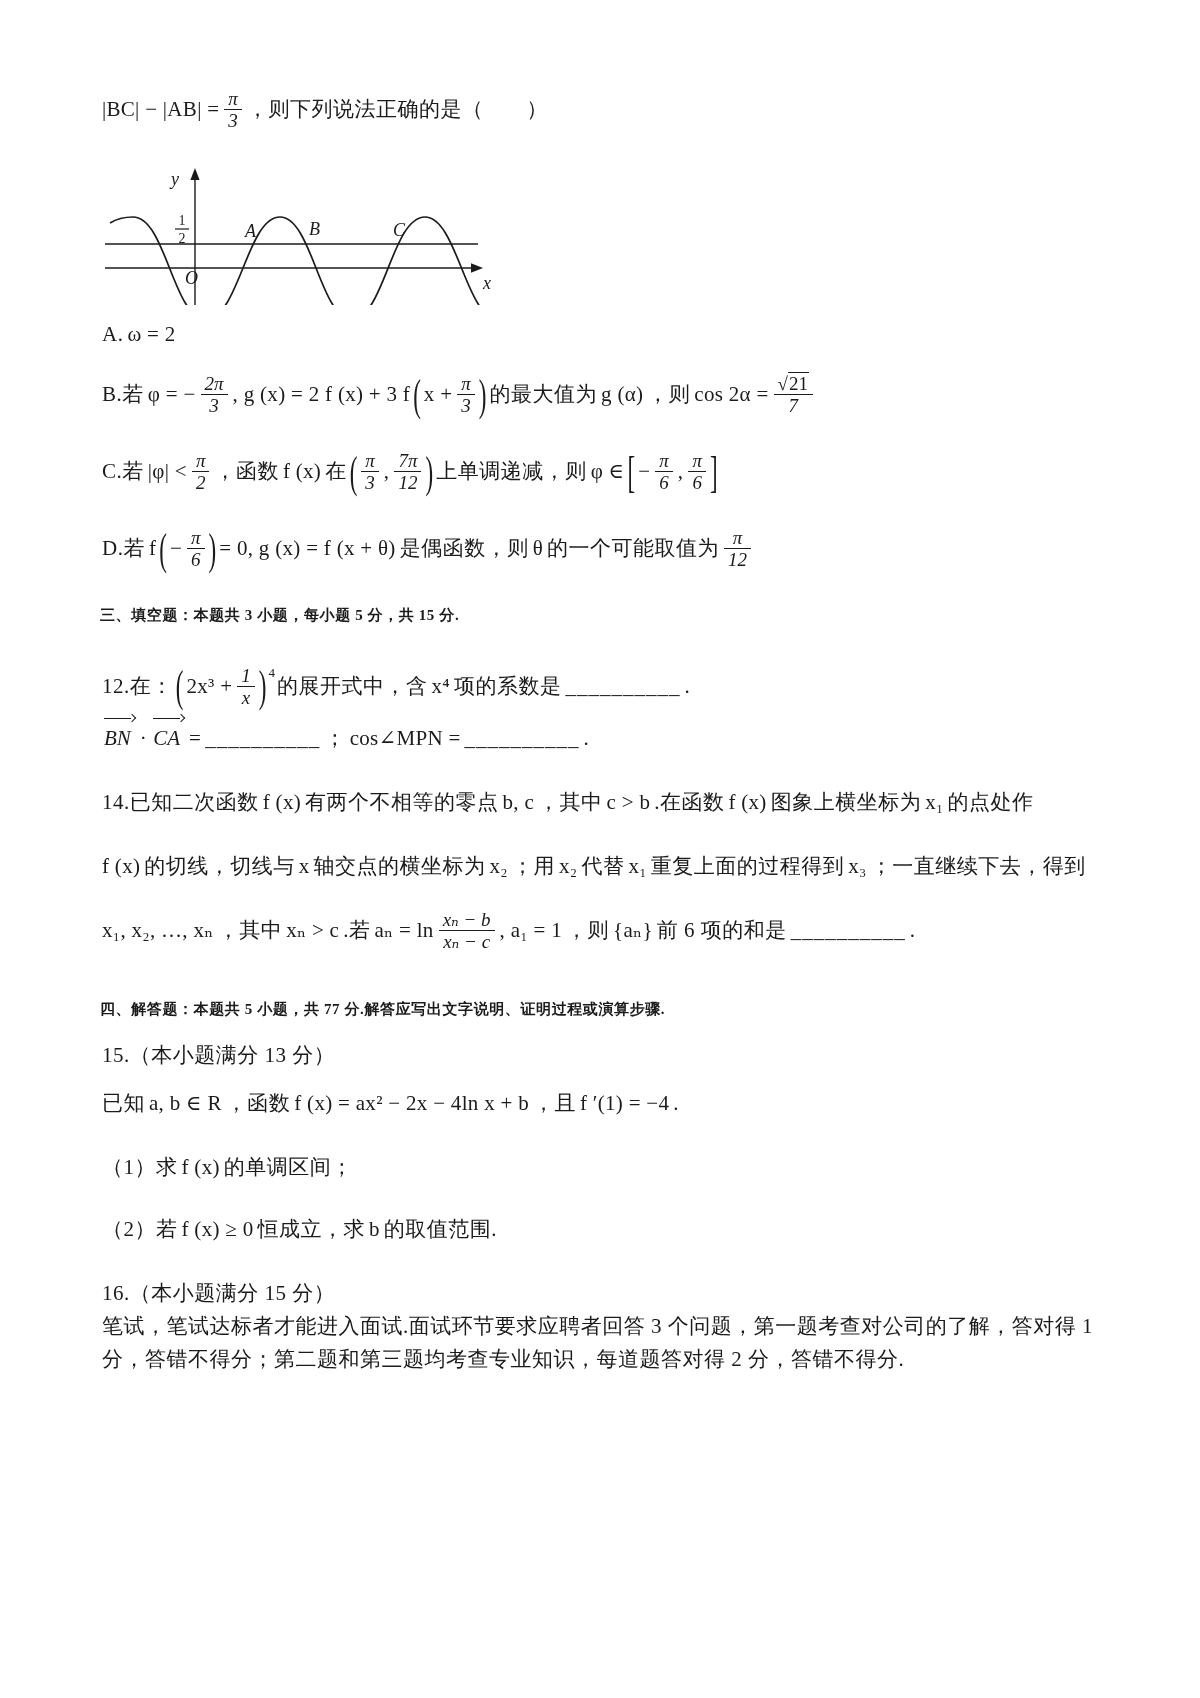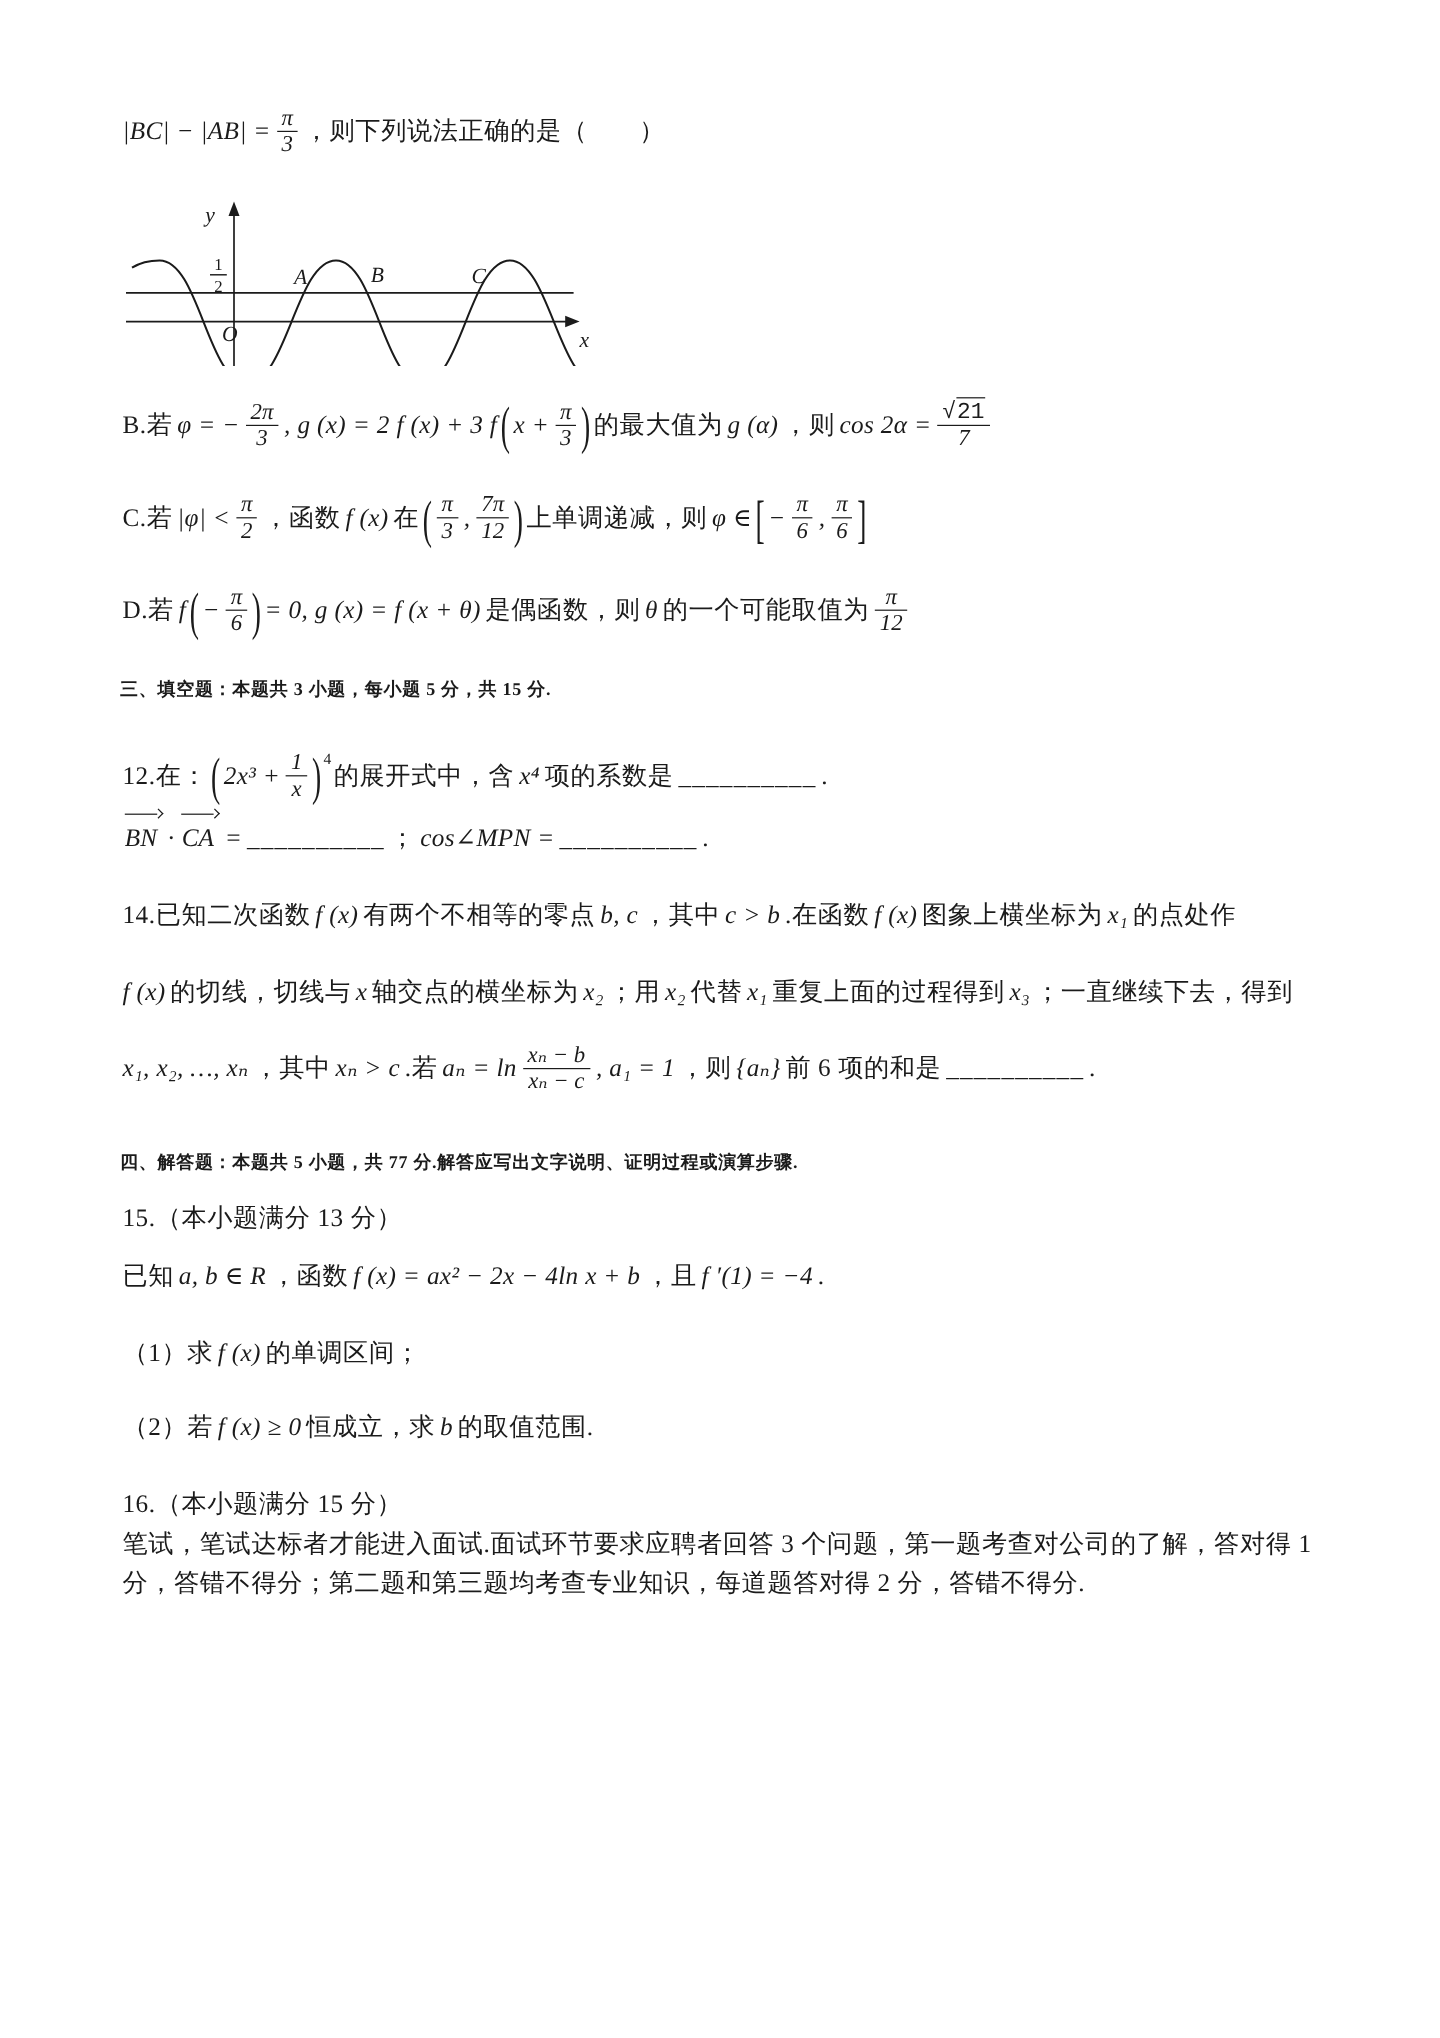--- a/index.html
+++ b/index.html
@@ -1,27 +1,27 @@
 <!DOCTYPE html>
 <html><head>
 <meta charset="utf-8">
 <style>
   html,body{margin:0;padding:0;background:#ffffff;}
   body{width:1200px;height:1698px;font-family:"Liberation Serif","DejaVu Serif",serif;color:#1b1b1b;overflow:hidden;}
   .page{box-sizing:border-box;width:1200px;height:1698px;padding:90px 96px 0 100px;background:#fff;}
   .line{font-size:21px;line-height:34px;margin:0;white-space:nowrap;}
   .cn{font-style:normal;letter-spacing:0.5px;margin:0 2px;}
-  .mi{font-style:italic;letter-spacing:0.3px;margin:0 2px;}
+  .mi{letter-spacing:0.3px;margin:0 2px;}
   .sec{font-weight:700;font-size:15px;letter-spacing:0.6px;}
   .fr{display:inline-block;vertical-align:middle;text-align:center;font-size:19px;line-height:21px;font-style:italic;margin:0 3px;transform:translateY(-2px);}
   .fr .n,.fr .d{display:block;padding:0 4px;}
   .fr .d{border-top:1.4px solid #1b1b1b;}
   .bp{display:inline-block;transform:scaleY(1.9);font-size:23px;font-style:normal;vertical-align:middle;margin:0 1px;}
   .exp{font-size:13px;font-style:normal;vertical-align:16px;margin-left:1px;}
-  .sqrt{display:inline-block;font-style:normal;font-family:Liberation Mono, monospace;}
+  .sqrt{display:inline-block;font-style:normal;}
   .sqrt .rsign{font-style:normal;}
   .sqrt .rad{border-top:1.3px solid #1b1b1b;padding:0 1px;font-style:normal;}
   .vec{position:relative;font-style:italic;display:inline-block;margin:0 3px;padding:1px 4px 0 1px;}
   .vec::before{content:"";position:absolute;top:-2px;left:1px;right:4px;border-top:1.3px solid #1b1b1b;}
   .vec::after{content:"";position:absolute;top:-4.5px;right:0;width:5px;height:5px;border-top:1.3px solid #1b1b1b;border-right:1.3px solid #1b1b1b;transform:rotate(45deg);}
   .blank{letter-spacing:1px;margin:0 2px;}
   .graph{margin:32px 0 0 -10px;}
   .graph svg text{font-size:18px;font-style:italic;font-family:"Liberation Serif","DejaVu Serif",serif;fill:#1b1b1b;}
   .graph svg text.upright{font-style:normal;font-size:14px;}
   .graph svg line,.graph svg path{stroke:#1b1b1b;fill:none;}
@@ -49,20 +49,23 @@
       <line x1="85" y1="64" x2="99" y2="64" stroke-width="1.2"></line>
       <text x="92" y="78" text-anchor="middle" class="upright">2</text>
       <text x="155" y="72">A</text>
       <text x="219" y="70">B</text>
       <text x="303" y="71">C</text>
       <text x="95" y="119">O</text>
       <text x="393" y="124">x</text>
     </svg>
   </div>
 
+  <p class="line" style="margin-top:8px">
+    <span class="cn">A.</span><span class="mi">ω = 2</span>
+  </p>
 
   <p class="line" style="margin-top:24px">
     <span class="cn">B.若</span><span class="mi">φ = −</span><span class="fr"><span class="n">2π</span><span class="d">3</span></span><span class="mi">, g (x) = 2 f (x) + 3 f</span><span class="bp">(</span><span class="mi">x +</span><span class="fr"><span class="n">π</span><span class="d">3</span></span><span class="bp">)</span><span class="cn">的最大值为</span><span class="mi">g (α)</span><span class="cn">，则</span><span class="mi">cos 2α =</span><span class="fr"><span class="n"><span class="sqrt"><span class="rsign">√</span><span class="rad">21</span></span></span><span class="d">7</span></span>
   </p>
 
   <p class="line" style="margin-top:34px">
     <span class="cn">C.若</span><span class="mi">|φ| &lt;</span><span class="fr"><span class="n">π</span><span class="d">2</span></span><span class="cn">，函数</span><span class="mi">f (x)</span><span class="cn">在</span><span class="bp">(</span><span class="fr"><span class="n">π</span><span class="d">3</span></span><span class="mi">,</span><span class="fr"><span class="n">7π</span><span class="d">12</span></span><span class="bp">)</span><span class="cn">上单调递减，则</span><span class="mi">φ ∈</span><span class="bp">[</span><span class="mi">−</span><span class="fr"><span class="n">π</span><span class="d">6</span></span><span class="mi">,</span><span class="fr"><span class="n">π</span><span class="d">6</span></span><span class="bp">]</span>
   </p>
 
   <p class="line" style="margin-top:34px">

